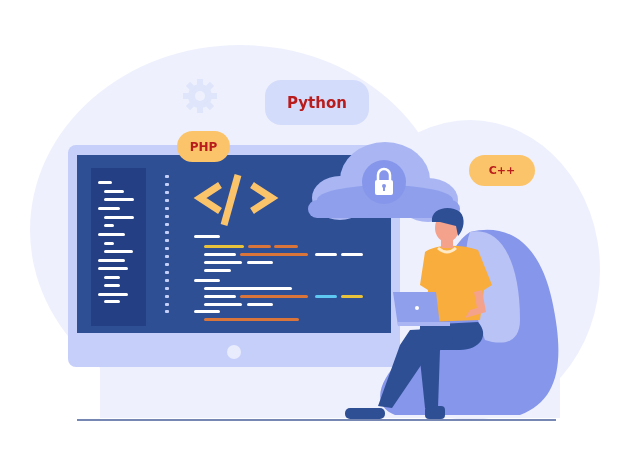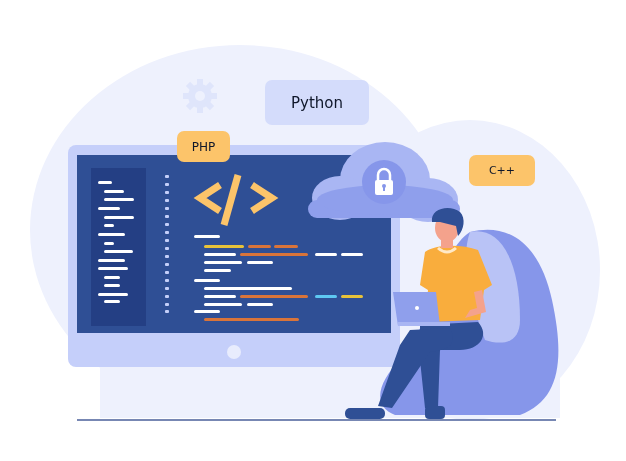--- a/index.html
+++ b/index.html
@@ -1,18 +1,18 @@
 <!DOCTYPE html>
 <html><head>
   <meta charset="utf-8">
   <style>
     html, body { margin: 0; padding: 0; background: #ffffff; }
     body { width: 626px; height: 461px; overflow: hidden; position: relative; font-family: "DejaVu Sans", sans-serif; }
     #scene { position: absolute; left: 0; top: 0; width: 626px; height: 461px; }
-    .tag { position: absolute; display: flex; align-items: center; justify-content: center; border-radius: 7px; font-weight: normal; color: #0f172a; font-family: "DejaVu Sans", sans-serif; }
+    .tag { position: absolute; display: flex; align-items: center; justify-content: center; border-radius: 16px; font-weight: bold; color: #b91c1c; font-family: "DejaVu Sans", sans-serif; }
     .tag-python { left: 265px; top: 80px; width: 104px; height: 45px; background: #d4dcfb; font-size: 15px; }
     .tag-php { left: 177px; top: 131px; width: 53px; height: 31px; background: #fcc46a; font-size: 12px; }
     .tag-cpp { left: 469px; top: 155px; width: 66px; height: 31px; background: #fcc46a; font-size: 11px; }
   </style>
 </head>
 <body>
 
 <svg id="scene" viewBox="0 0 626 461" xmlns="http://www.w3.org/2000/svg">
 
   <g>

